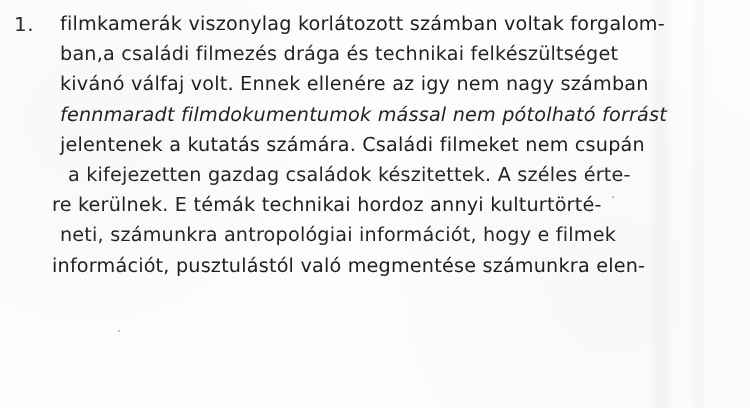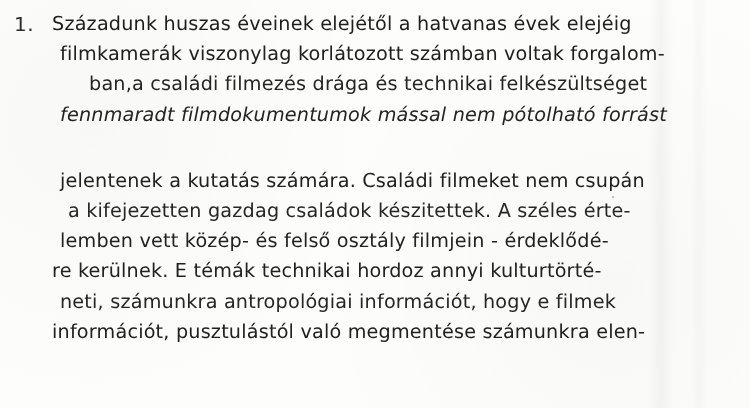--- a/index.html
+++ b/index.html
@@ -63,24 +63,24 @@
     line-height: 30.2px;
     color: #212121;
     white-space: pre;
     letter-spacing: 0.2px;
     text-rendering: geometricPrecision;
   }
 
   
   .line.l1  { color: #1d1d1d; }
   .line.l2  { color: #202020; }
-  .line.l3  { color: #242424; margin-left: 29px; }
+  .line.l3  { color: #242424; }
   .line.l4  { color: #1f1f1f; }
   .line.l5  { color: #232323; font-style: italic; }
-  .line.l6  { color: #202020; margin-top: 36px; }
+  .line.l6  { color: #202020; }
   .line.l7  { color: #262626; }
   .line.l8  { color: #222222; }
   .line.l9  { color: #1e1e1e; }
   .line.l10 { color: #242424; }
   .line.l11 { color: #212121; }
   .line.l12 { color: #252525; }
   .line.l13 { color: #202020; }
 
   
   .line.indent-1 { padding-left: 8px; }
@@ -101,27 +101,26 @@
   <div class="scan-band b1"></div>
   <div class="scan-band b2"></div>
 
   <div class="speck" style="left:330px; top:28px; width:3px; height:3px;"></div>
   <div class="speck" style="left:612px; top:196px; width:2px; height:2px;"></div>
   <div class="speck" style="left:118px; top:330px; width:2px; height:2px;"></div>
 
   <div id="item-number">1.</div>
 
   <div id="paragraph">
-    <div class="line l1">Századunk huszas éveinek elejétől a hatvanas évek elejéig</div>
     <div class="line l2 indent-1">filmkamerák viszonylag korlátozott számban voltak forgalom-</div>
     <div class="line l3 indent-1">ban,a családi filmezés drága és technikai felkészültséget</div>
+    <div class="line l4 indent-1">kivánó válfaj volt. Ennek ellenére az igy nem nagy számban</div>
     <div class="line l5 indent-1">fennmaradt filmdokumentumok mással nem pótolható forrást</div>
     <div class="line l6 indent-1">jelentenek a kutatás számára. Családi filmeket nem csupán</div>
     <div class="line l7 indent-2">a kifejezetten gazdag családok készitettek. A széles érte-</div>
-    <div class="line l8 indent-1">lemben vett közép- és felső osztály filmjein - érdeklődé-</div>
     <div class="line l11">re kerülnek. E témák technikai hordoz annyi kulturtörté-</div>
     <div class="line l12 indent-1">neti, számunkra antropológiai információt, hogy e filmek</div>
     <div class="line l13">információt, pusztulástól való megmentése számunkra elen-</div>
     <div class="line l13">
       
     </div>
   </div>
 
 </div>
 

